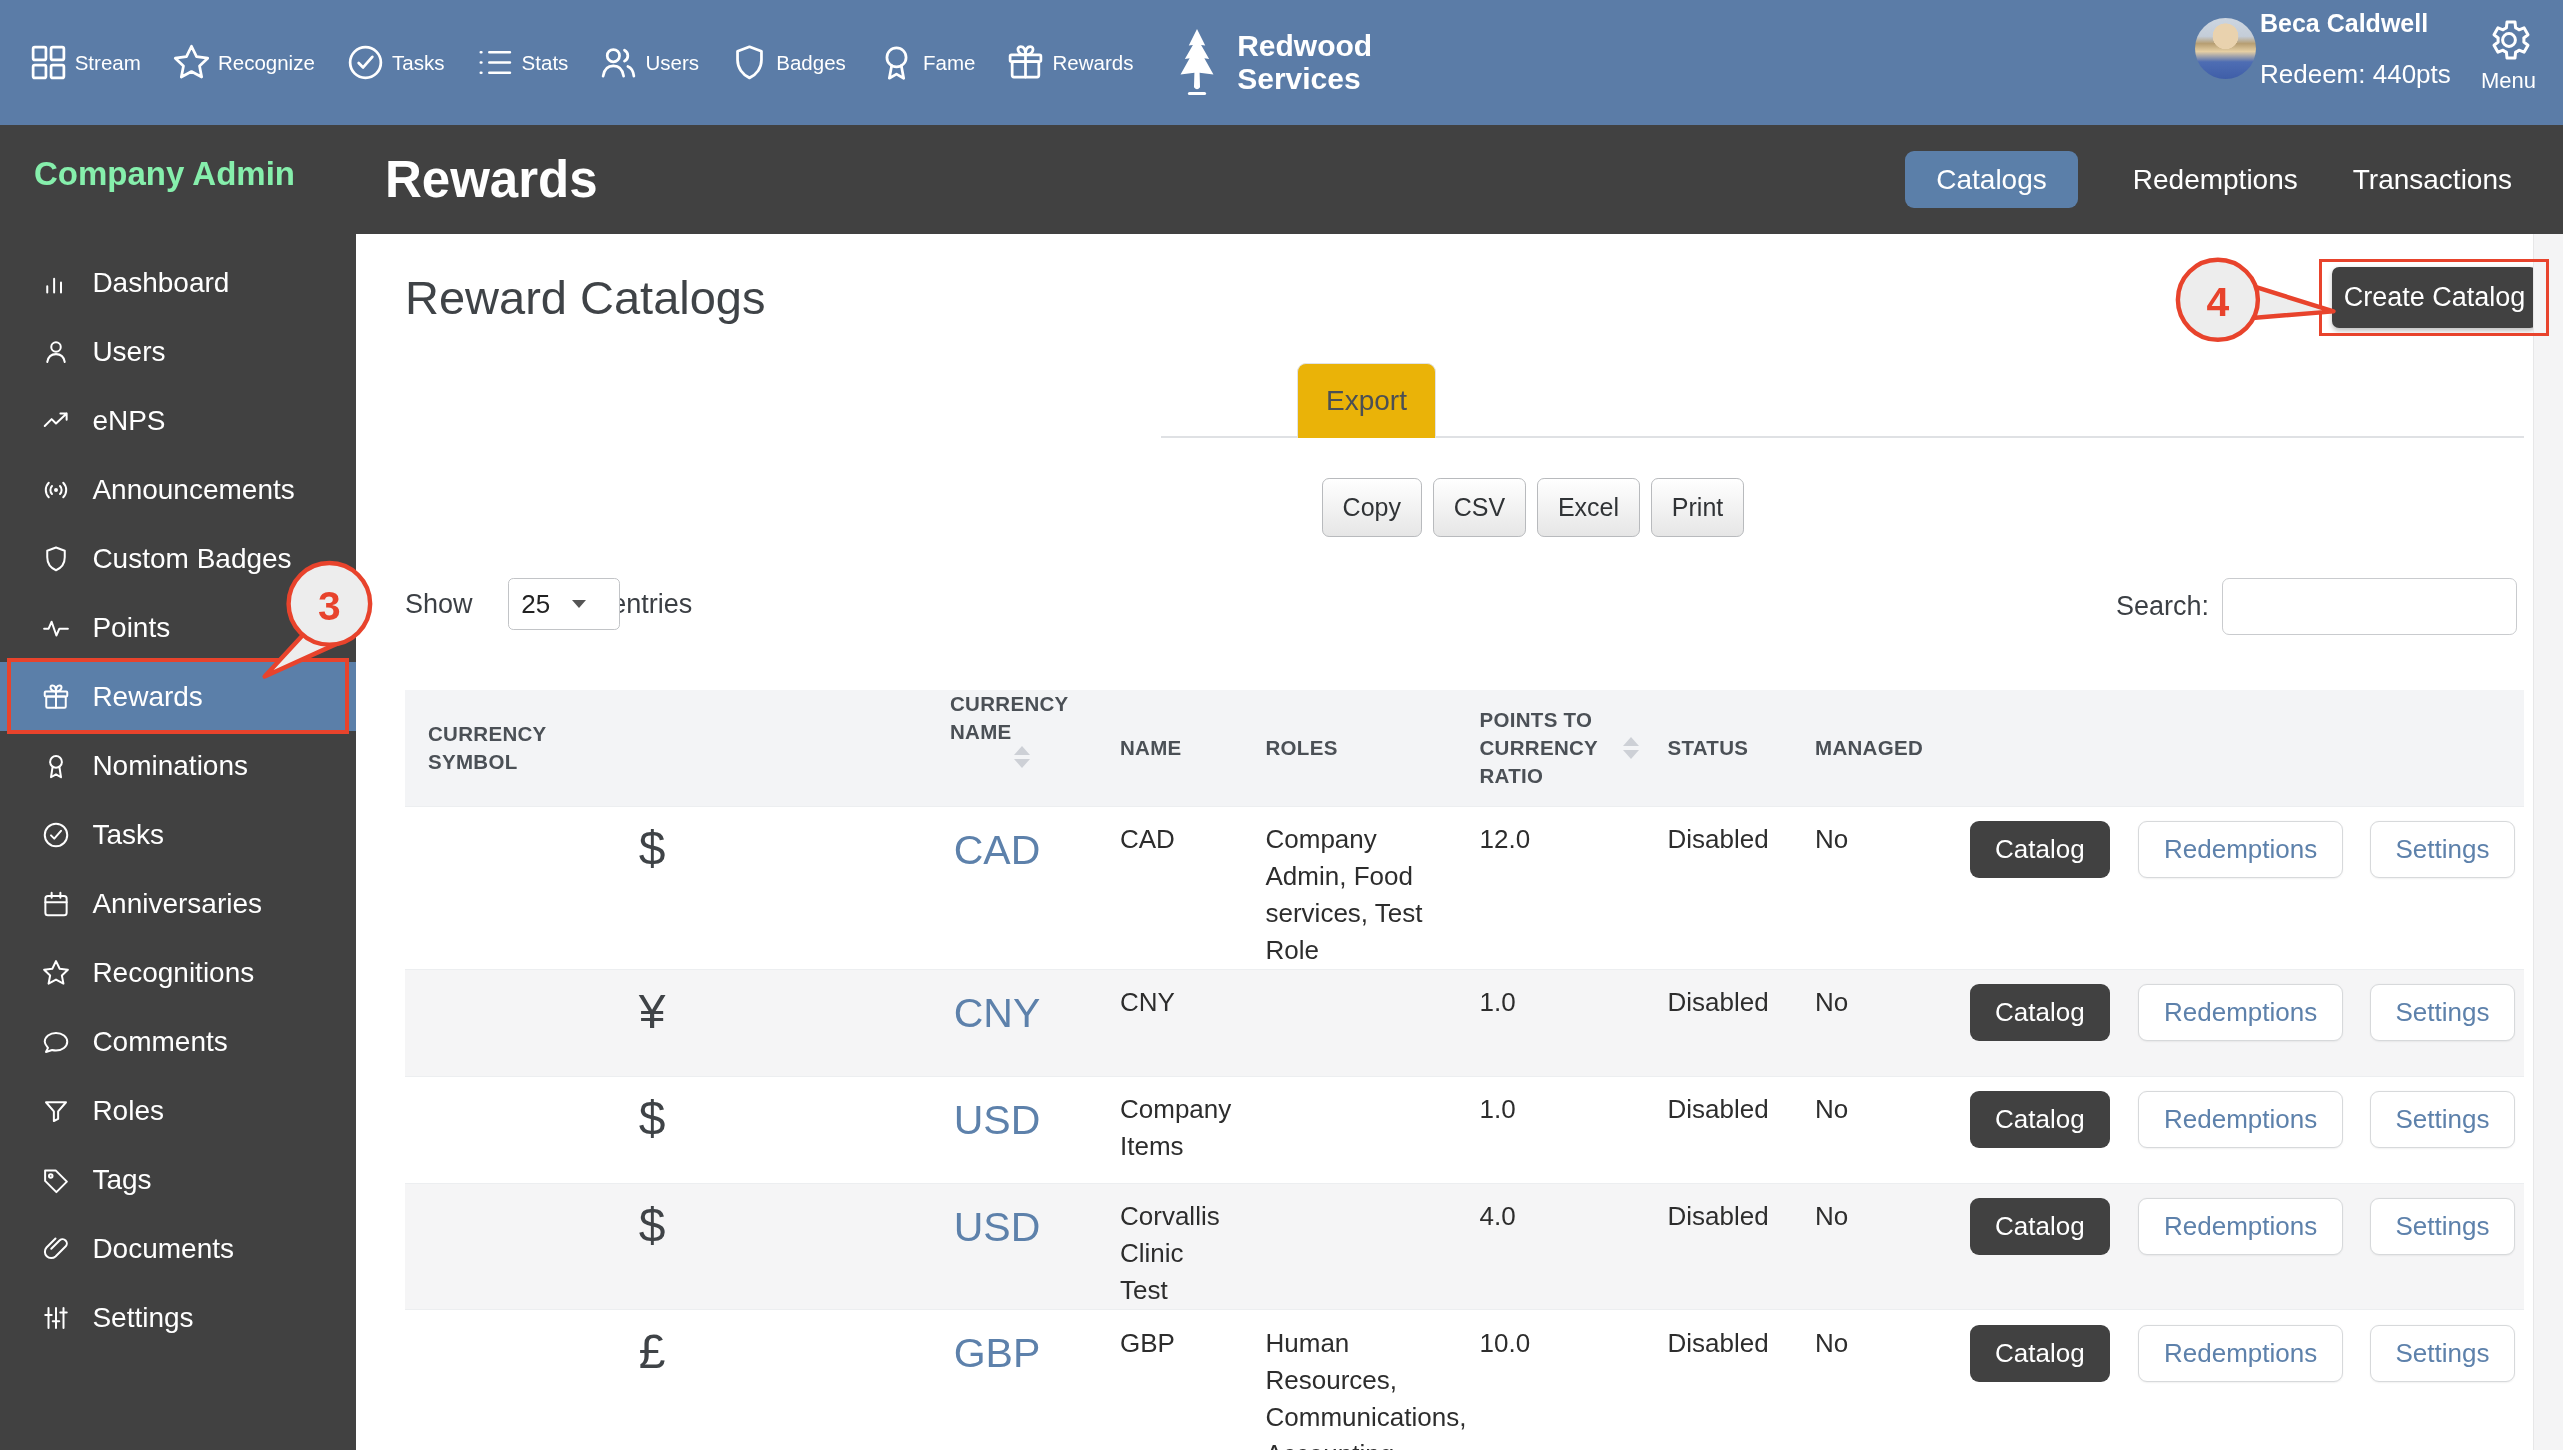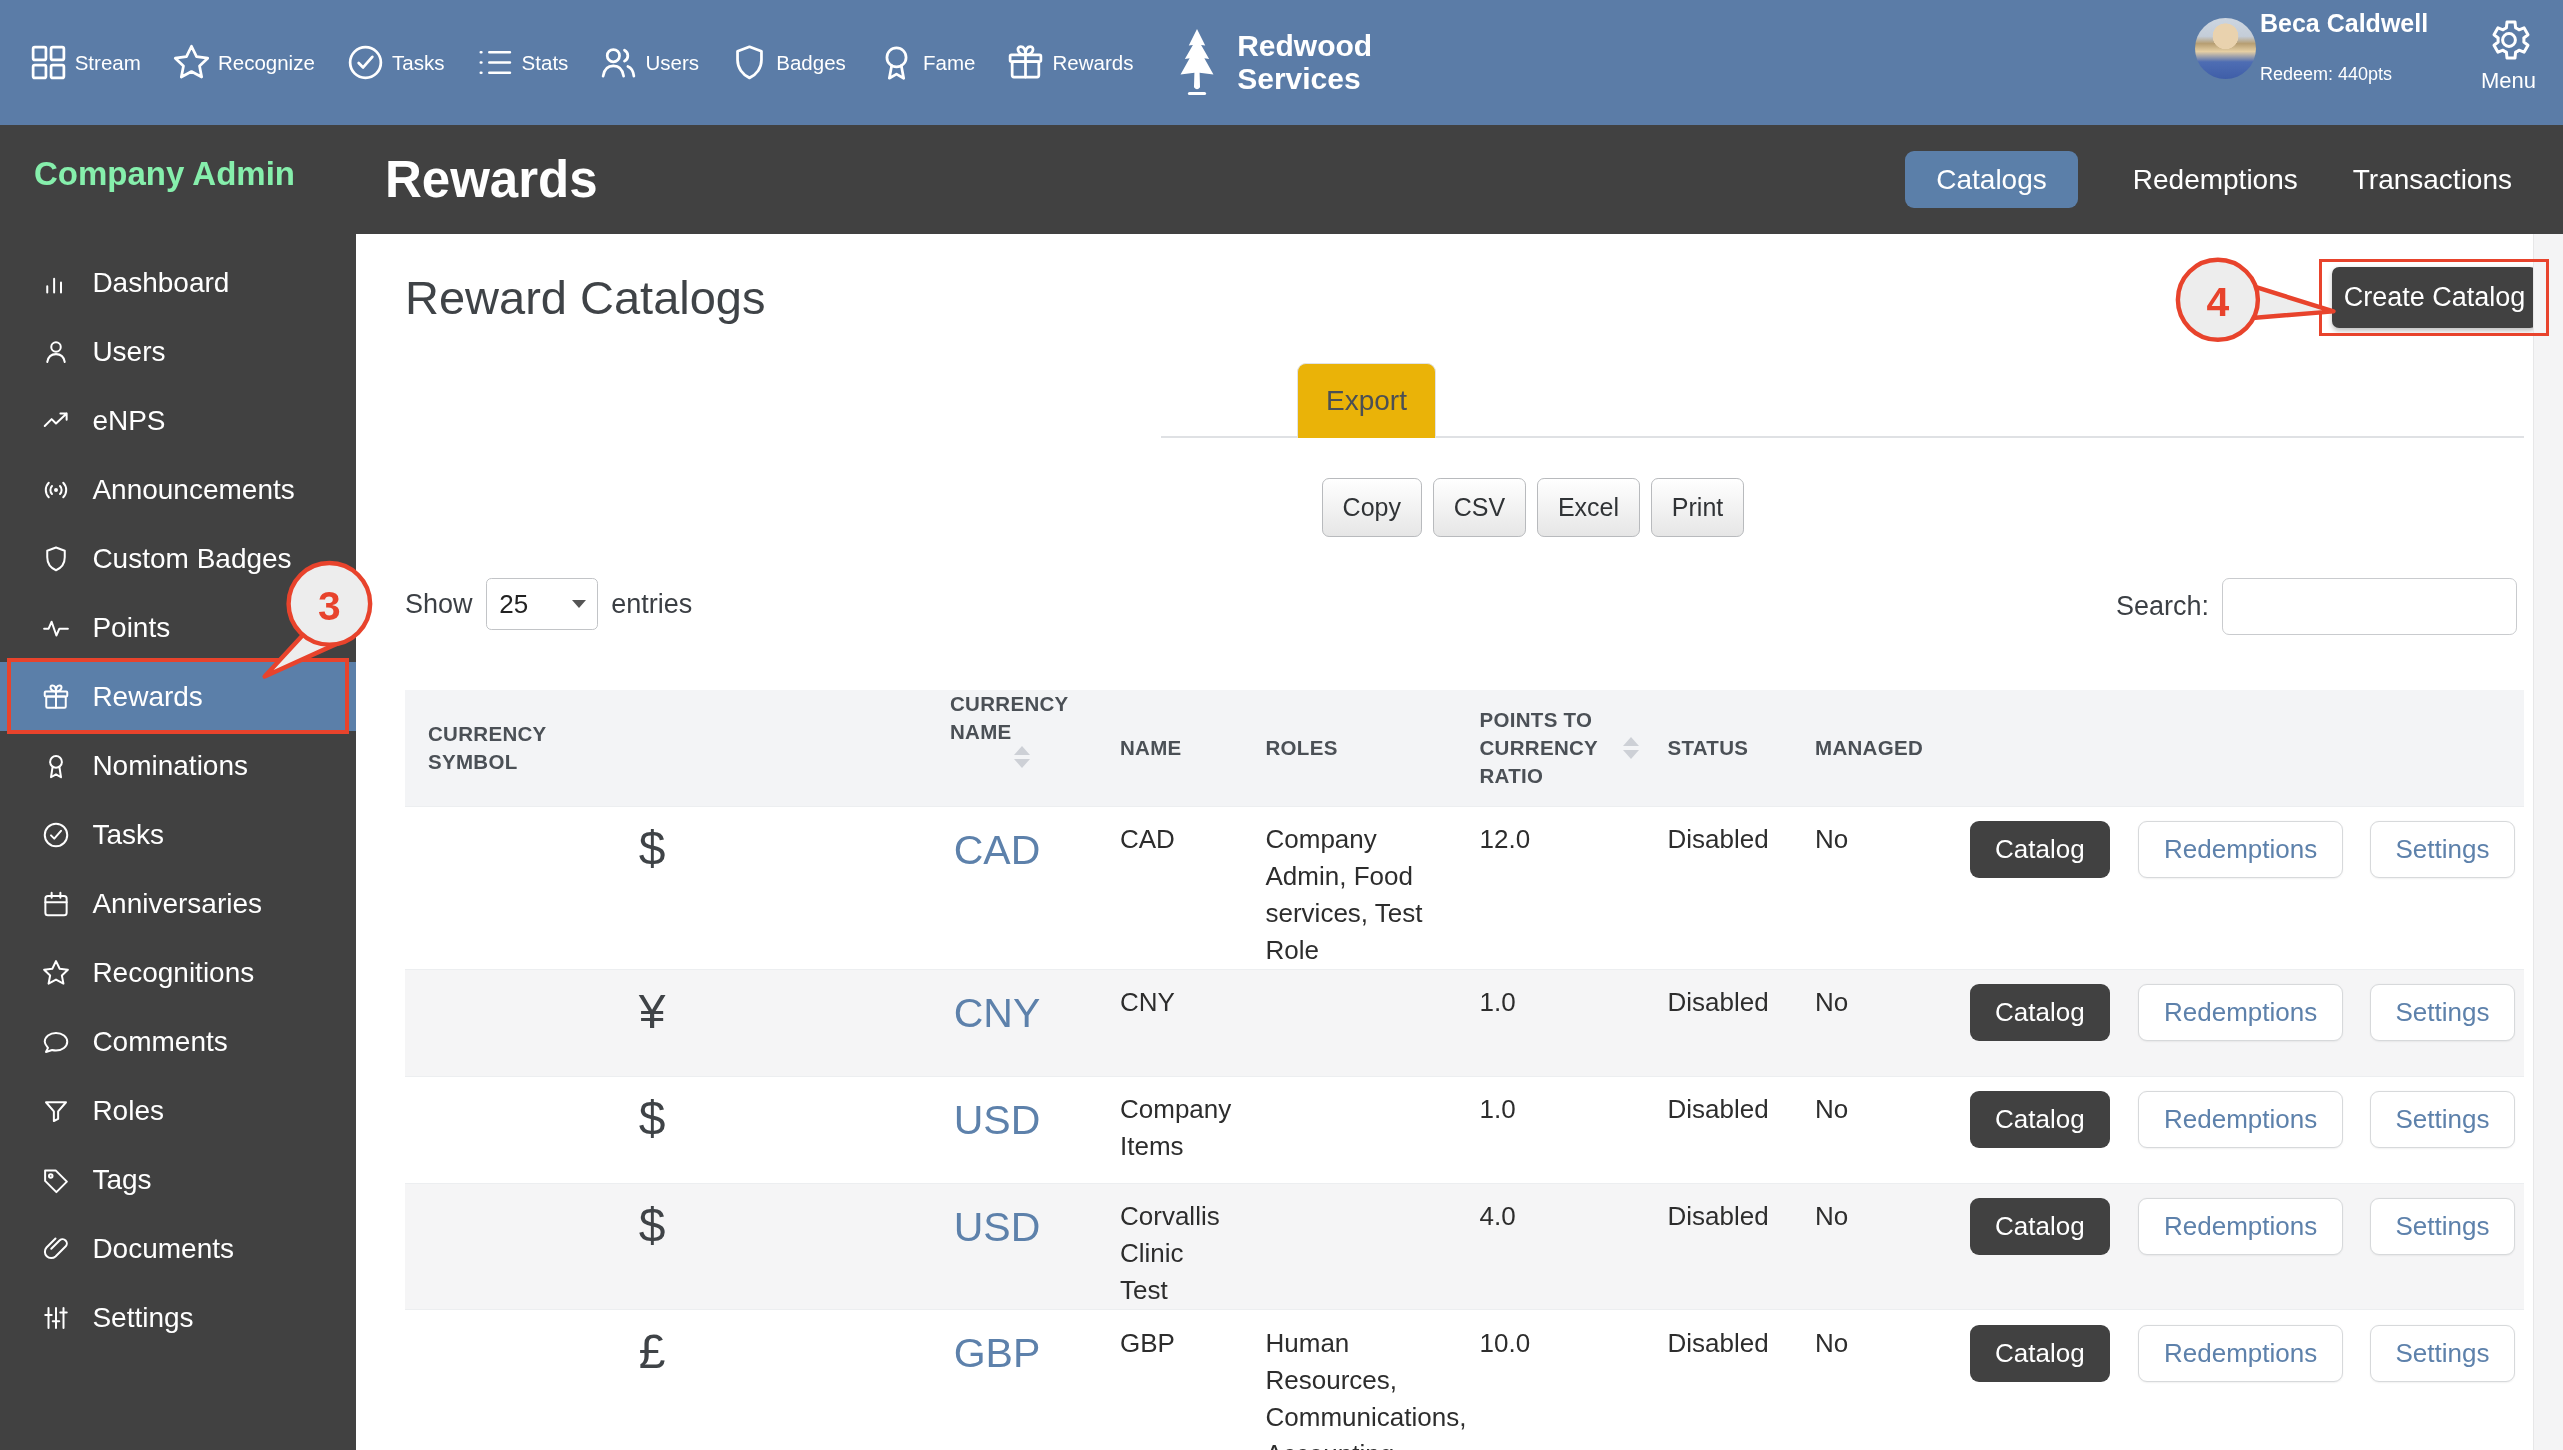--- a/index.html
+++ b/index.html
@@ -19,21 +19,21 @@
   .icon svg{stroke:currentColor; fill:none; stroke-width:1.6; stroke-linecap:round; stroke-linejoin:round; display:block;}
   .logo{position:absolute; left:1171px; top:19.6px; display:flex; align-items:center; gap:14.2px; color:#fff;}
   .logo svg{width:52px; height:84px; display:block;}
   .logo-text div{font-size:30px; font-weight:bold; line-height:33px;}
   .profile{position:absolute; left:2195px; top:8px; display:flex; align-items:center; gap:4px; color:#fff; cursor:pointer;}
   .avatar{width:61px; height:61px; border-radius:50%;
     background:
       radial-gradient(circle at 50% 30%, #e9d2ae 0 24%, rgba(0,0,0,0) 25%),
       linear-gradient(180deg,#cdd6e1 0%,#c4cdd8 30%,#b79e72 42%,#e5cfa4 55%,#4e6db3 72%,#3f5ea8 100%);}
   .pname{font-size:25px; font-weight:bold; line-height:30px;}
-  .predeem{font-size:18px; line-height:27px;margin-top:23px;}
+  .predeem{font-size:26px; line-height:27px;margin-top:23px;}
   .menu{position:absolute; left:2481px; top:16px; display:flex; flex-direction:column; align-items:center; gap:3.6px; color:#fff; cursor:pointer;}
   .menu .icon svg{width:48px; height:48px; stroke-width:1.5;}
   .menu-label{font-size:22px;}
 
   
   .header-band{position:absolute; left:0; top:125px; width:2563px; height:109px; background:var(--dark); display:flex; align-items:center; z-index:3;}
   .header-band h1{margin-left:385px; color:#fff; font-size:51px; font-weight:bold;}
   .tabs{margin-left:auto; margin-right:51px; display:flex; align-items:center; gap:55px;}
   .tab{color:#fff; font-size:28px; cursor:pointer; padding:12.5px 0;}
   .tab.active{background:var(--active); border-radius:9px; padding:12.5px 31px;}
@@ -58,21 +58,21 @@
   .export-underline{position:absolute; left:805px; top:203px; width:1363px; height:1.8px; background:#dfe1e4;}
   .export-tab{position:absolute; left:941px; top:130px; width:139px; height:75px; background:#eab308; border:1.8px solid #e1e3e6; border-bottom:none;
     border-radius:9px 9px 0 0; font-size:28px; color:#4b4f54; display:flex; align-items:center; justify-content:center; cursor:pointer;}
   .export-btns{position:absolute; left:966px; top:239px; display:flex; gap:11.6px;margin-top:6px;}
   .ex-btn{height:59px; padding:0 19.6px; font-size:25px; color:#303336; font-family:inherit; cursor:pointer;
     background:linear-gradient(#ffffff,#e6e6e6); border:1.8px solid #b8babd; border-radius:7.1px;}
 
   .show-group{position:absolute; left:49px; top:345px; display:flex; align-items:center; gap:13.3px; font-size:27px; color:#3b3f44;}
   .select-wrap{position:relative; width:112px; height:52px;}
   .select-wrap select{width:100%; height:100%; border:1.8px solid #c2c4c7; border-radius:5.3px; background:#fff; font-size:26px;
-    font-family:inherit; padding:0 30px 0 12.5px; appearance:none; -webkit-appearance:none; color:#222; cursor:pointer;}
+    font-family:inherit; padding:0 30px 0 12.5px; appearance:none; -webkit-appearance:none; color:#222; cursor:pointer;margin-left:22px;}
   .select-wrap::after{content:""; position:absolute; right:11.6px; top:22px; border-left:7.1px solid transparent; border-right:7.1px solid transparent; border-top:8px solid #555; pointer-events:none;}
   .search-group{position:absolute; left:1760px; top:345px; display:flex; align-items:center; gap:12.5px; font-size:27px; color:#3b3f44;}
   .search-group input{width:295px; height:57px; border:1.8px solid #c9cbce; border-radius:7.1px; font-size:27px; font-family:inherit; padding:0 14.2px;}
 
   
   .table{position:absolute; left:49px; top:457px; width:2119px;}
   .thead,.trow{display:grid; grid-template-columns:494px 196px 142px 222px 196px 151px 142px 174px 227px 174px;}
   .thead{background:var(--thead); height:116px;}
   .th{display:flex; align-items:center; font-size:20.5px; font-weight:bold; color:#4b5056; text-transform:uppercase; letter-spacing:0.3px; line-height:28px;}
   .th .lbl{max-width:133px;}

